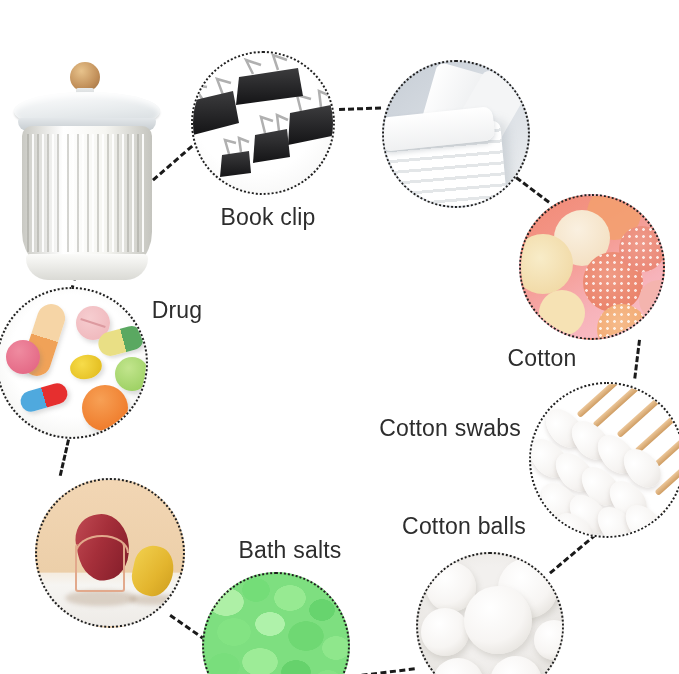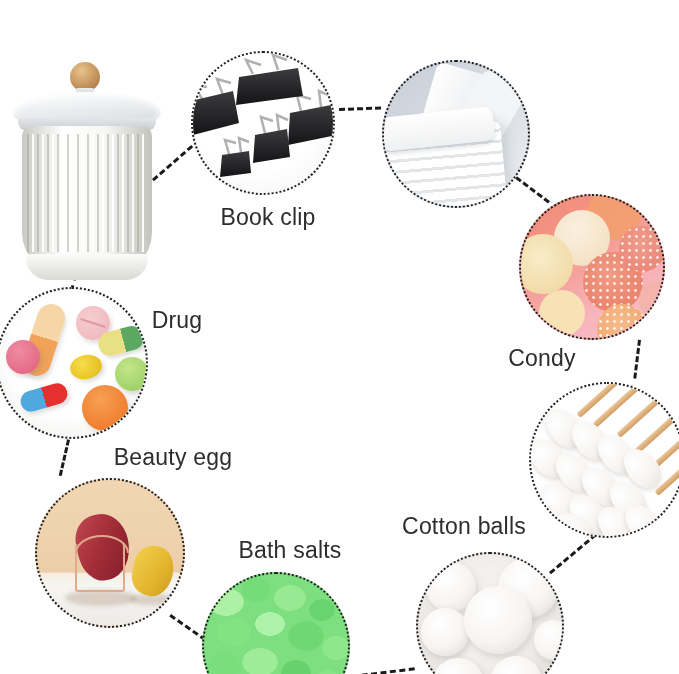--- a/index.html
+++ b/index.html
@@ -20,21 +20,21 @@
 
   
   .lbl { position:absolute; transform:translateX(-50%); color:#2d2d2d; font-size:23px; letter-spacing:0.2px; white-space:nowrap; }
   .lbl-bookclip   { left:268px; top:156px; }
   .lbl-cottonround{ left:439px; top:170px; }
   .lbl-condy      { left:542px; top:297px; }
   .lbl-swabs      { left:450px; top:367px; }
   .lbl-balls      { left:464px; top:465px; }
   .lbl-bathsalts  { left:290px; top:489px; }
   .lbl-beautyegg  { left:173px; top:396px; }
-  .lbl-drug       { left:177px; top:259px; }
+  .lbl-drug       { left:177px; top:249px; }
 
   
   .canister { position:absolute; left:12px; top:10px; width:162px; height:230px; }
   .knob-ball { position:absolute; left:58px; top:4px; width:30px; height:30px; border-radius:50%;
     background:radial-gradient(circle at 38% 30%, #e8c38c, #c2905a 58%, #96683c); }
   .knob-stem { position:absolute; left:64px; top:30px; width:18px; height:9px; border-radius:2px;
     background:linear-gradient(#e9ebec,#cfd3d5); }
   .lid { position:absolute; left:2px; top:34px; width:146px; height:38px; border-radius:50%;
     background:linear-gradient(175deg,#f8f9fa 15%, #e6eaec 55%, #cfd5d9 100%);
     box-shadow:0 2px 2px rgba(60,70,80,.18), inset 0 3px 6px rgba(255,255,255,.9); }
@@ -268,19 +268,19 @@
     <div class="pill pill-pink"></div>
     <div class="pill pill-tab"></div>
     <div class="pill pill-capyg"></div>
     <div class="pill pill-gel"></div>
     <div class="pill pill-green"></div>
     <div class="pill pill-caprb"></div>
     <div class="pill pill-orange"></div>
   </div>
 
   <div class="lbl lbl-bookclip">Book clip</div>
-  <div class="lbl lbl-condy">Condy</div>
+  <div class="lbl lbl-condy">Cotton</div>
+  <div class="lbl lbl-swabs">Cotton swabs</div>
   <div class="lbl lbl-bathsalts">Bath salts</div>
   <div class="lbl lbl-balls">Cotton balls</div>
-  <div class="lbl lbl-beautyegg">Beauty egg</div>
   <div class="lbl lbl-drug">Drug</div>
 
 </div>
 
 </body></html>

